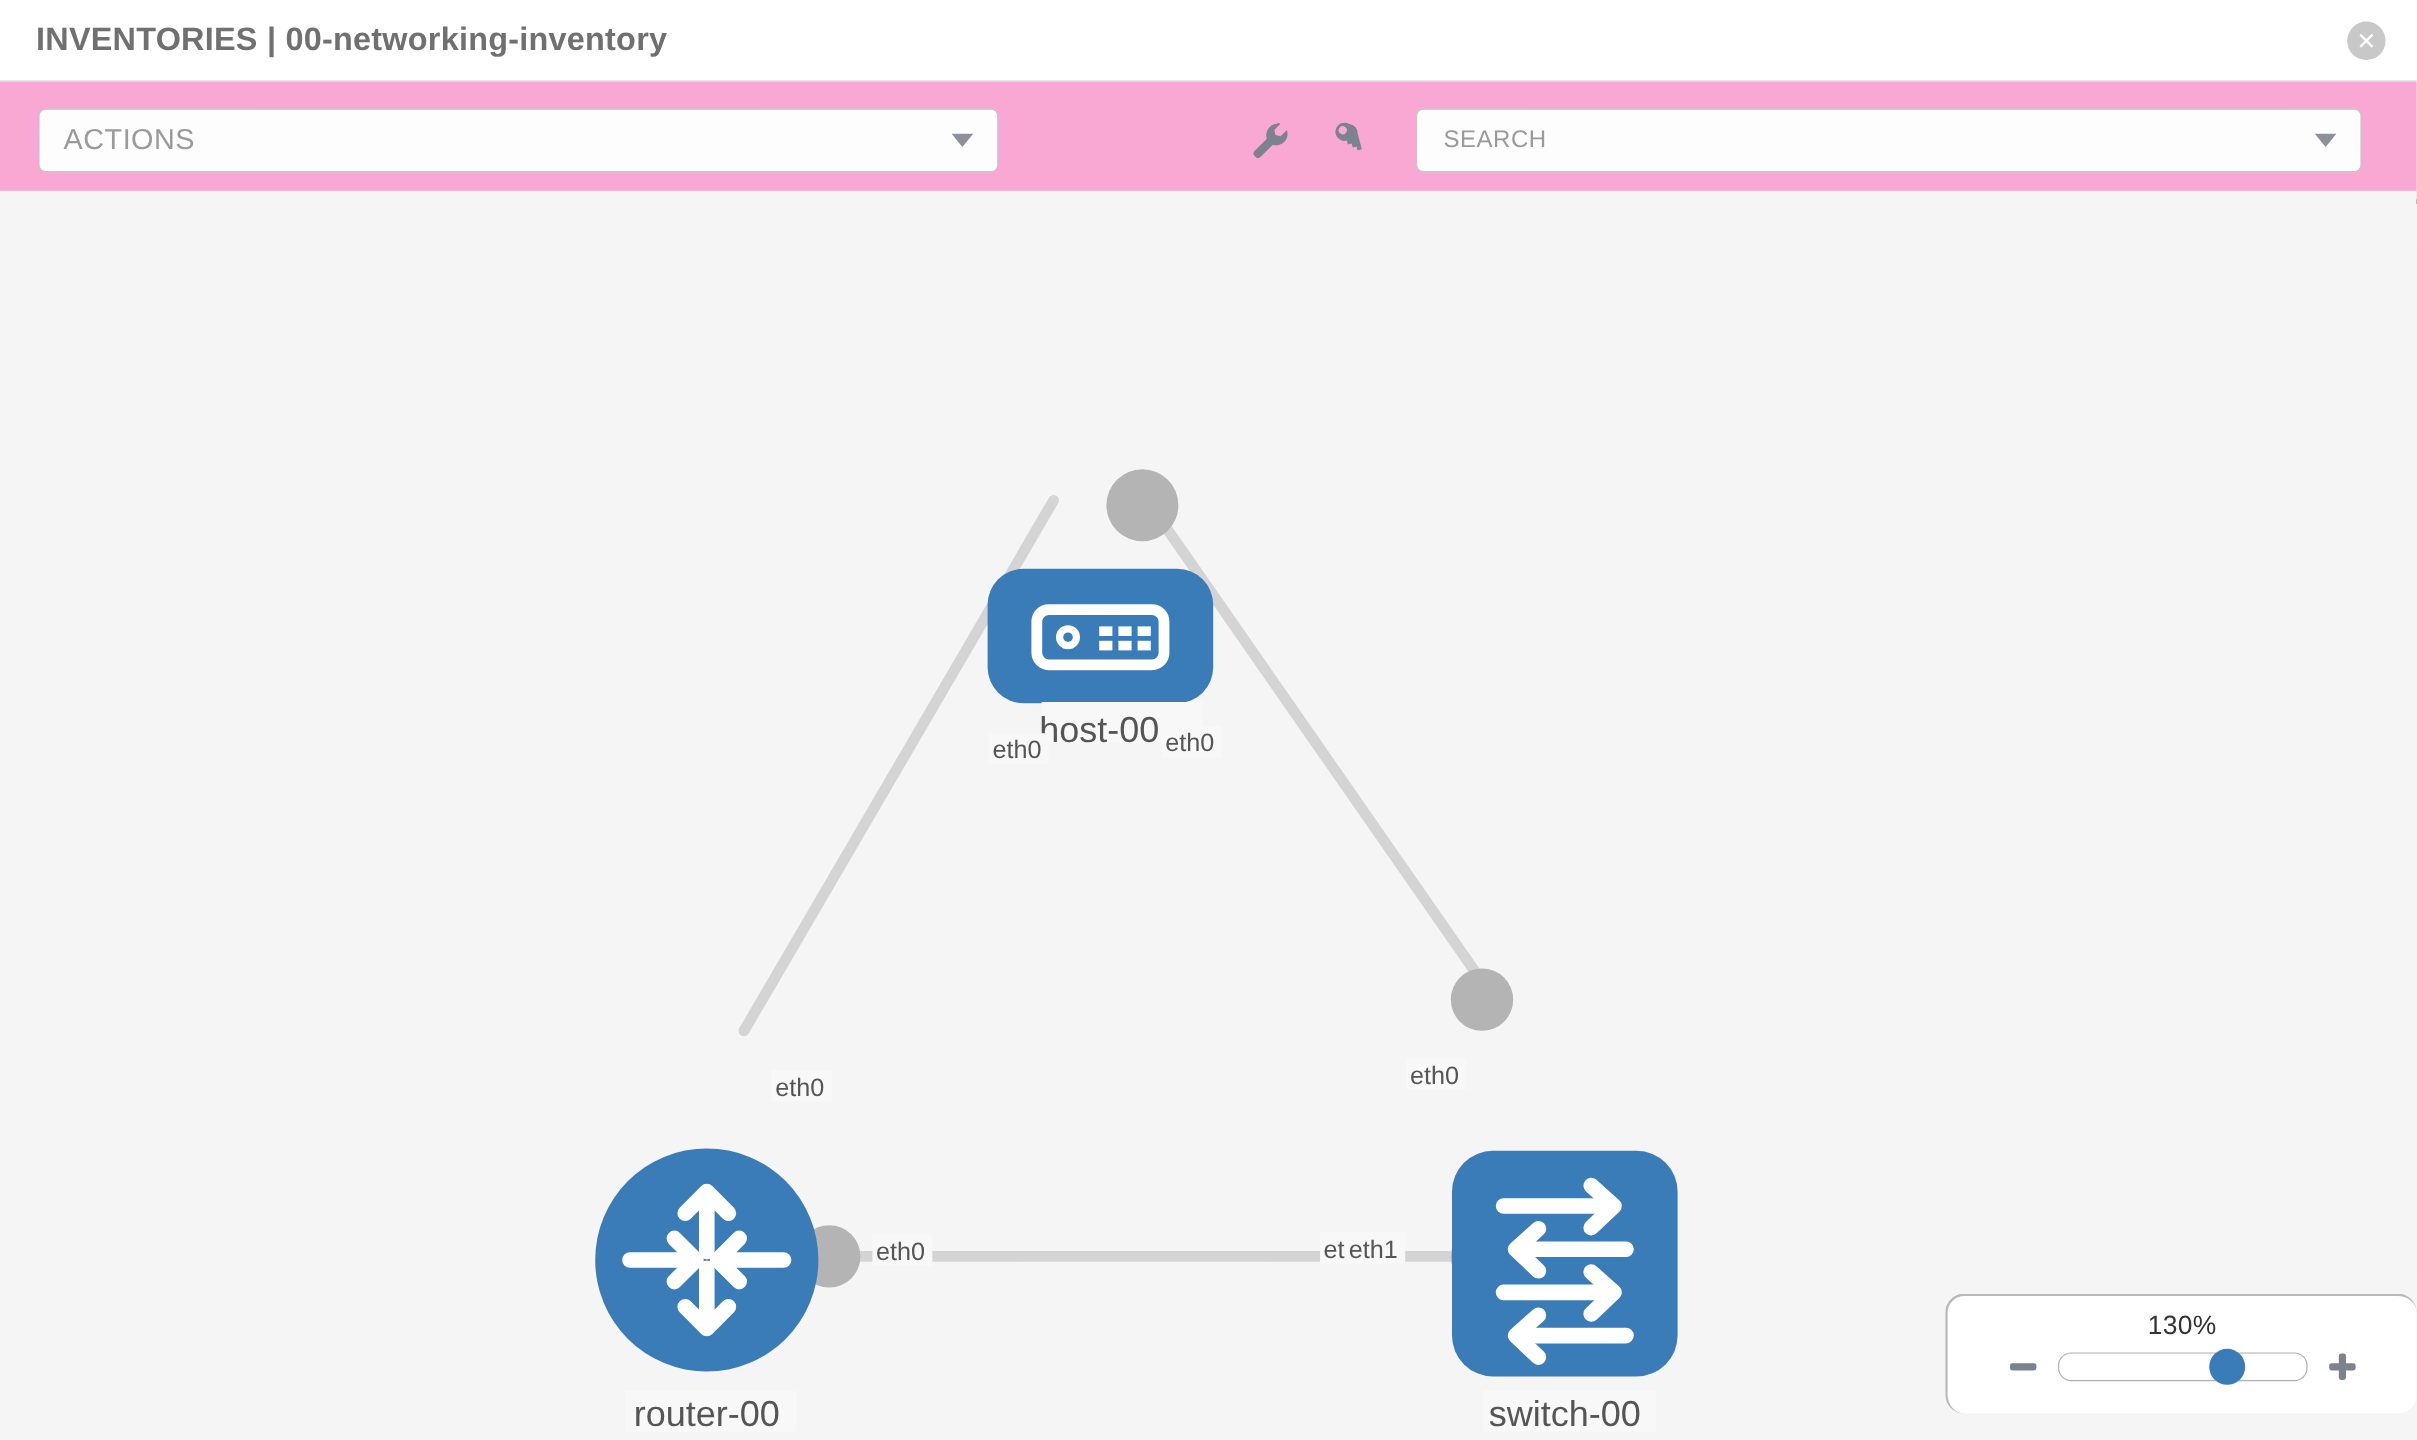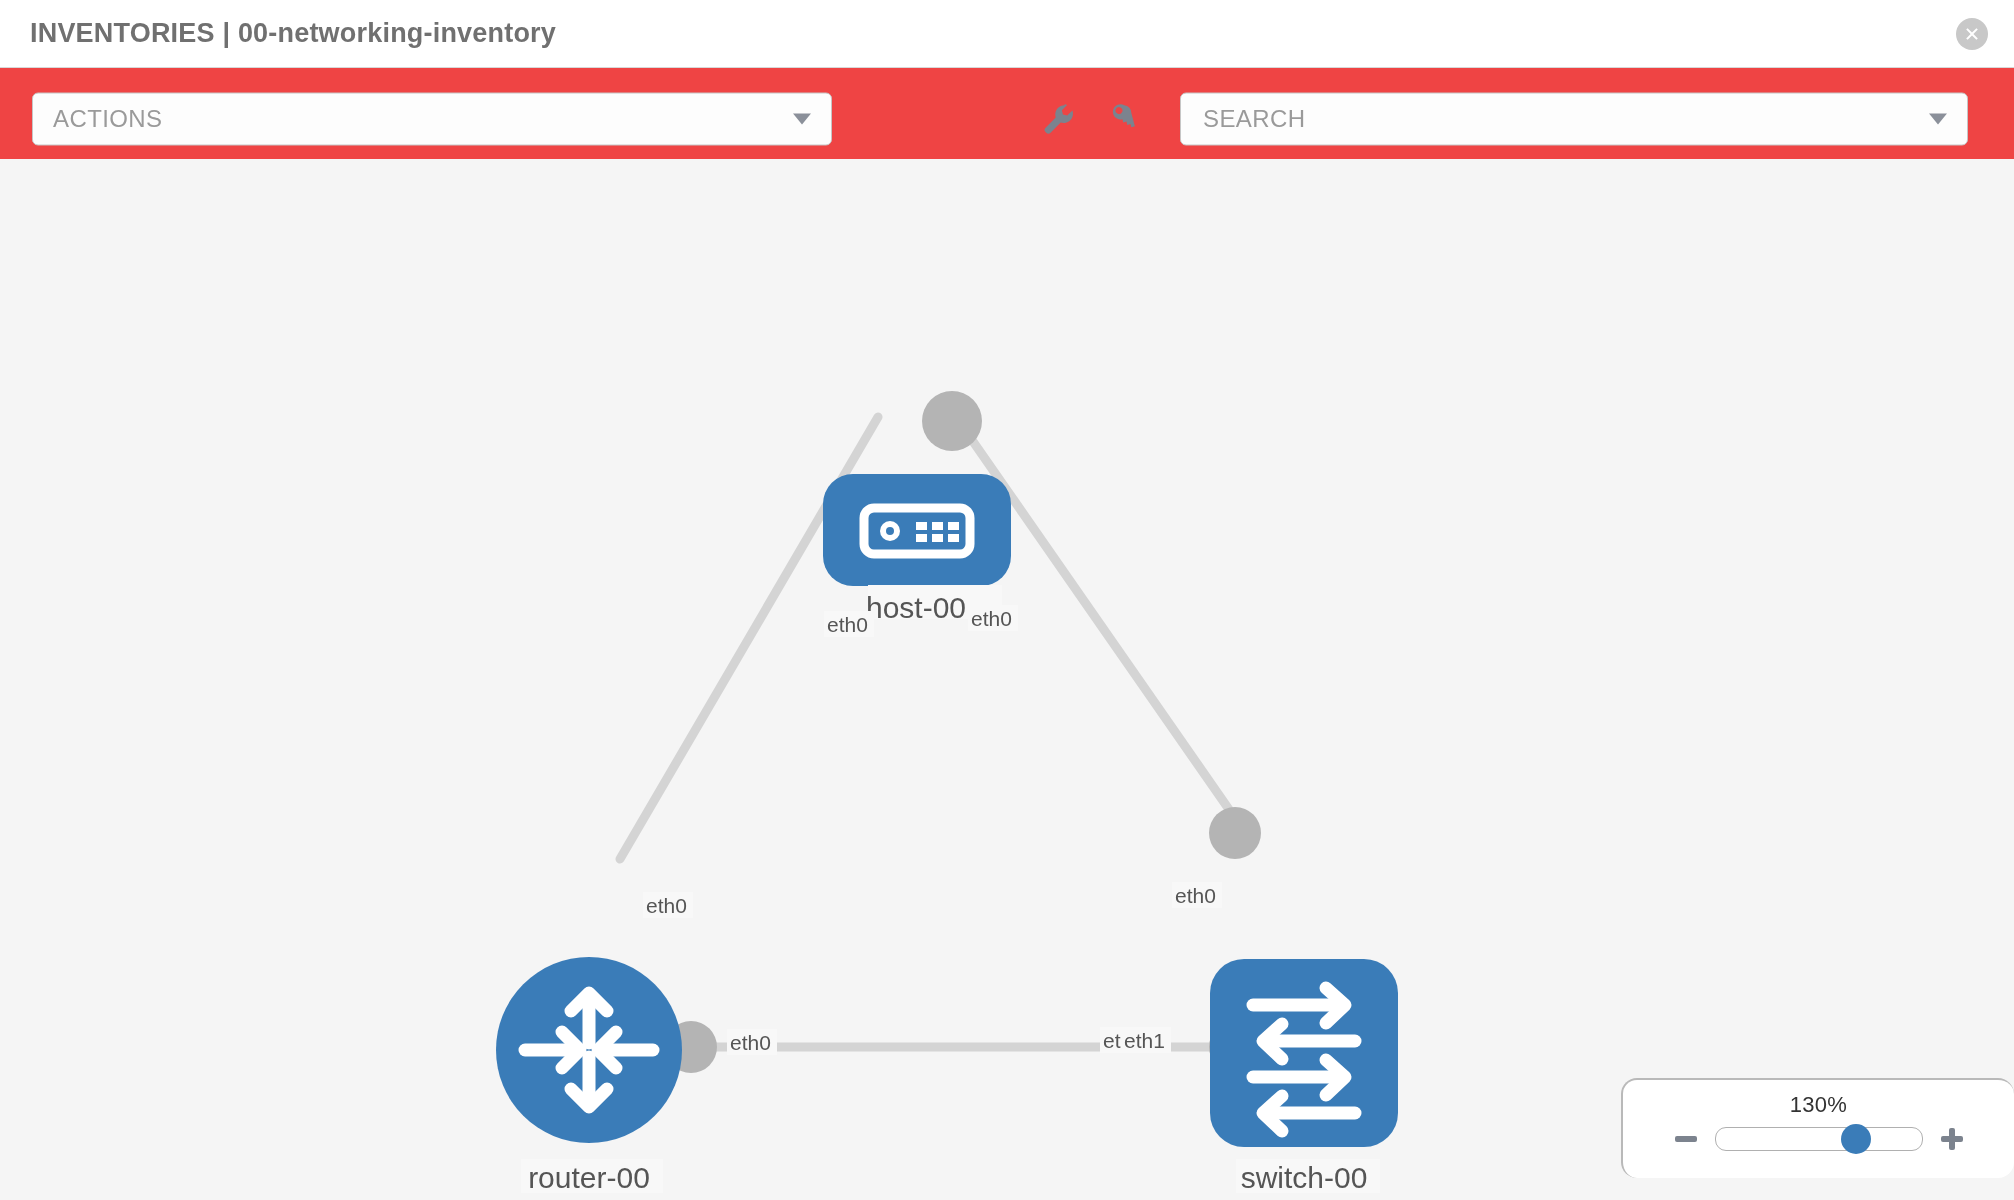--- a/index.html
+++ b/index.html
@@ -45,22 +45,22 @@
     display: flex;
     align-items: center;
     justify-content: center;
     cursor: pointer;
   }
   .close-btn svg { display:block; }
 
   
   .toolbar {
     height: 102px;
-    background: #ef4444;
-    border-bottom: 1px solid #000000;
+    background: #f9a8d4;
+    border-bottom: 4px solid #000000;
     display: flex;
     align-items: center;
     box-sizing: border-box;
     position: relative;
   }
   .actions-select {
     position: absolute;
     left: 32px;
     top: 50%;
     transform: translateY(-50%);
@@ -111,21 +111,21 @@
     align-items: center;
     padding: 0 20px;
     box-sizing: border-box;
   }
   .search-input {
     flex: 1;
     border: none;
     outline: none;
     background: transparent;
     font-family: "Liberation Sans", sans-serif;
-    font-size: 24px;
+    font-size: 20px;
     color: #555;
     letter-spacing: 0.4px;
   }
   .search-input::placeholder { color: #9a9a9a; }
   .search-caret { cursor: pointer; }
 
   
   .canvas {
     position: absolute;
     left: 0;

